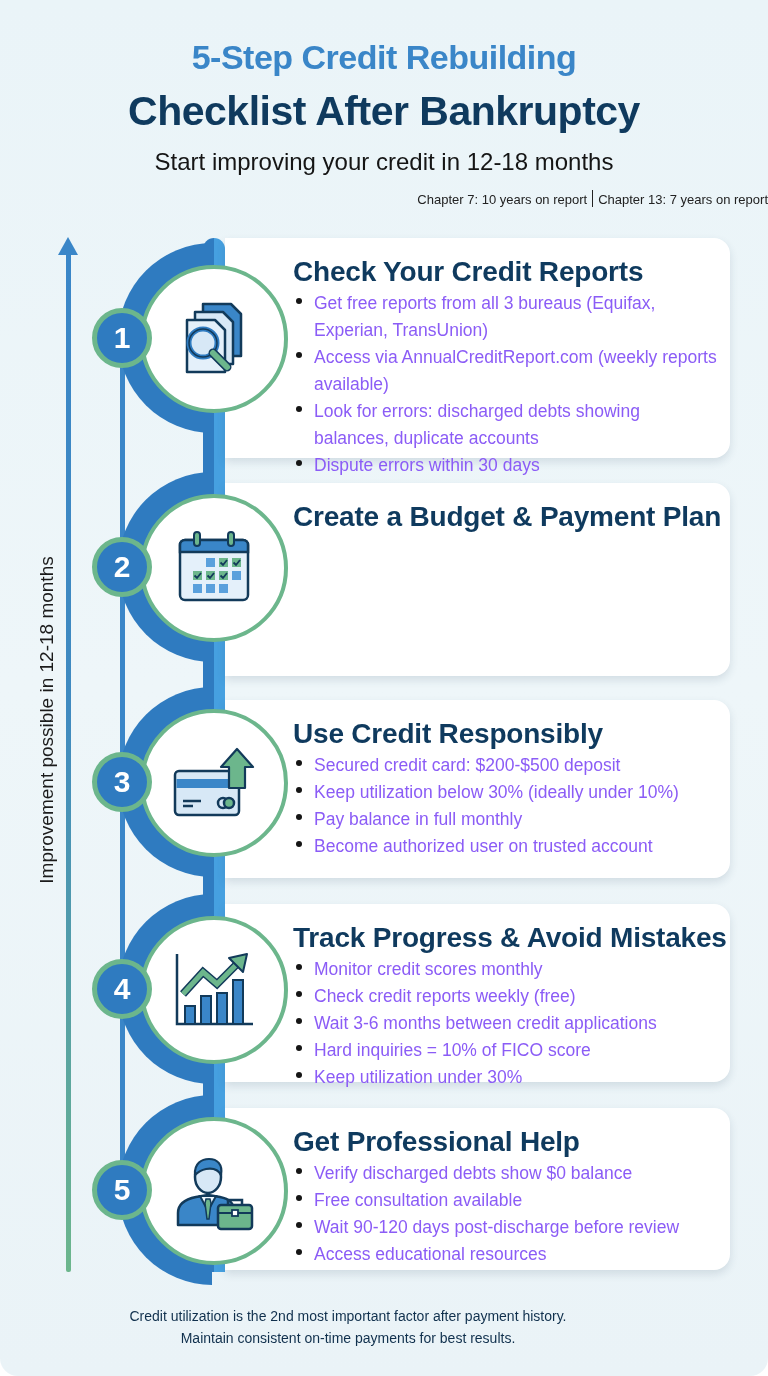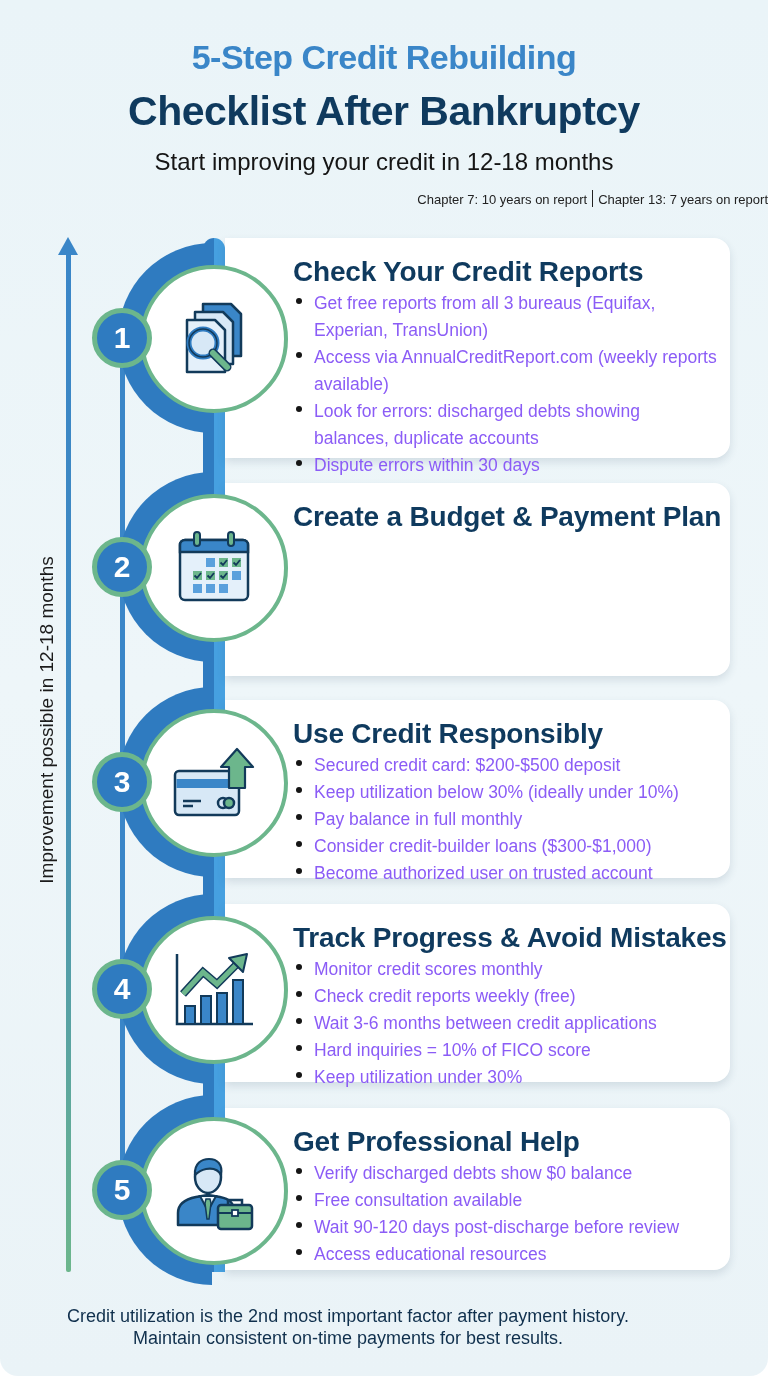--- a/index.html
+++ b/index.html
@@ -92,21 +92,21 @@
     position: relative; padding-left: 21px;
     font-size: 17.5px; line-height: 27px; color: #8b5cf6;
   }
   .card li::before {
     content: ""; position: absolute; left: 3px; top: 8px;
     width: 6px; height: 6px; border-radius: 50%; background: #151515;
   }
 
   .footer {
     position: absolute; top: 1305px; left: 0; width: 696px; text-align: center;
-    font-size: 18px; line-height: 22px; color: #10304d;
+    font-size: 14px; line-height: 22px; color: #10304d;
   }
 </style>
 </head>
 <body>
 
 <div class="page">
 
   <div class="title1">5-Step Credit Rebuilding</div>
   <div class="title2">Checklist After Bankruptcy</div>
   <div class="subtitle">Start improving your credit in 12-18 months</div>
@@ -168,21 +168,20 @@
     </svg>
   </div>
   <div class="num-badge" style="left:92px; top:537px;">2</div>
 
   <div class="card" style="top:700px; height:178px;">
     <h2>Use Credit Responsibly</h2>
     <ul>
       <li>Secured credit card: $200-$500 deposit</li>
       <li>Keep utilization below 30% (ideally under 10%)</li>
       <li>Pay balance in full monthly</li>
-      <li>Consider credit-builder loans ($300-$1,000)</li>
       <li>Become authorized user on trusted account</li>
     </ul>
   </div>
   <div class="ring" style="left:118px; top:687px; clip-path: inset(0 96px 0 0);"></div>
   <div class="icon-circle" style="left:140px; top:709px;">
     <svg width="86" height="80" viewBox="0 0 86 80">
       <rect x="4" y="28" width="64" height="44" rx="4" fill="#d7e8f6" stroke="#123a5a" stroke-width="2.5"></rect>
       <rect x="5.5" y="36" width="61" height="9" fill="#3a86c8"></rect>
       <path d="M12 58 H30 M12 63 H22" stroke="#123a5a" stroke-width="2.5"></path>
       <circle cx="52" cy="60" r="5" fill="#d7e8f6" stroke="#123a5a" stroke-width="2.5"></circle>

